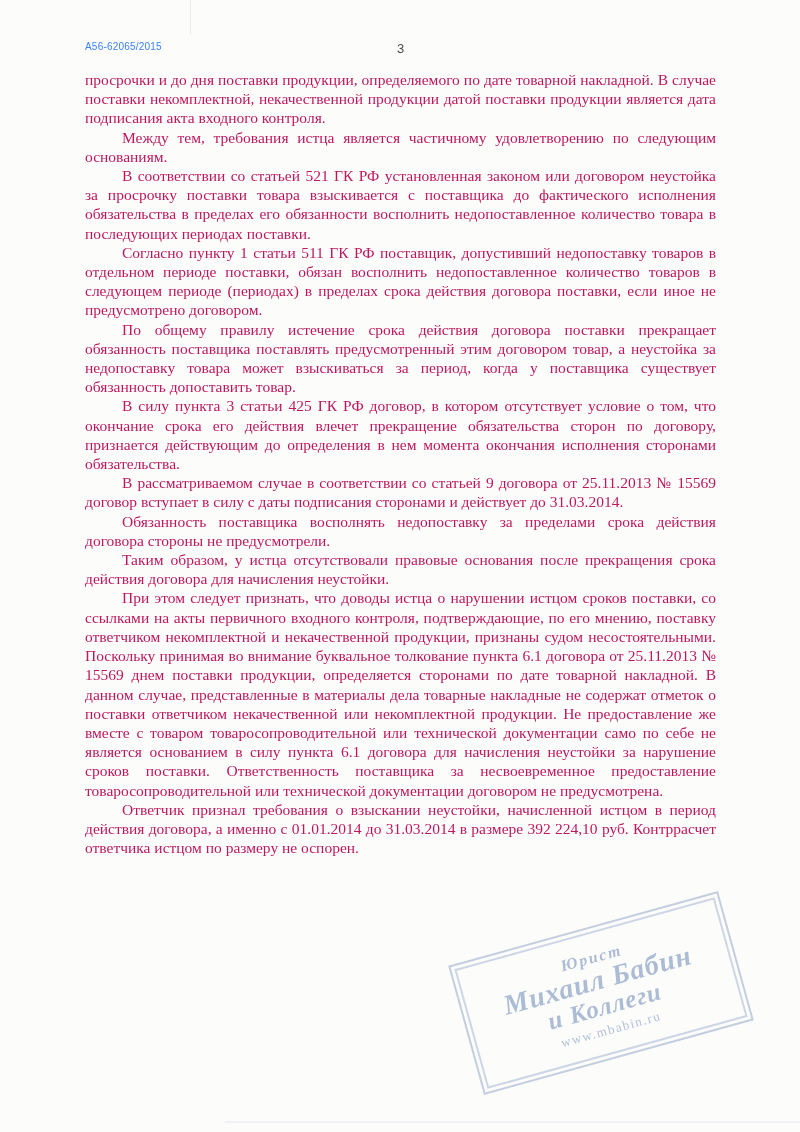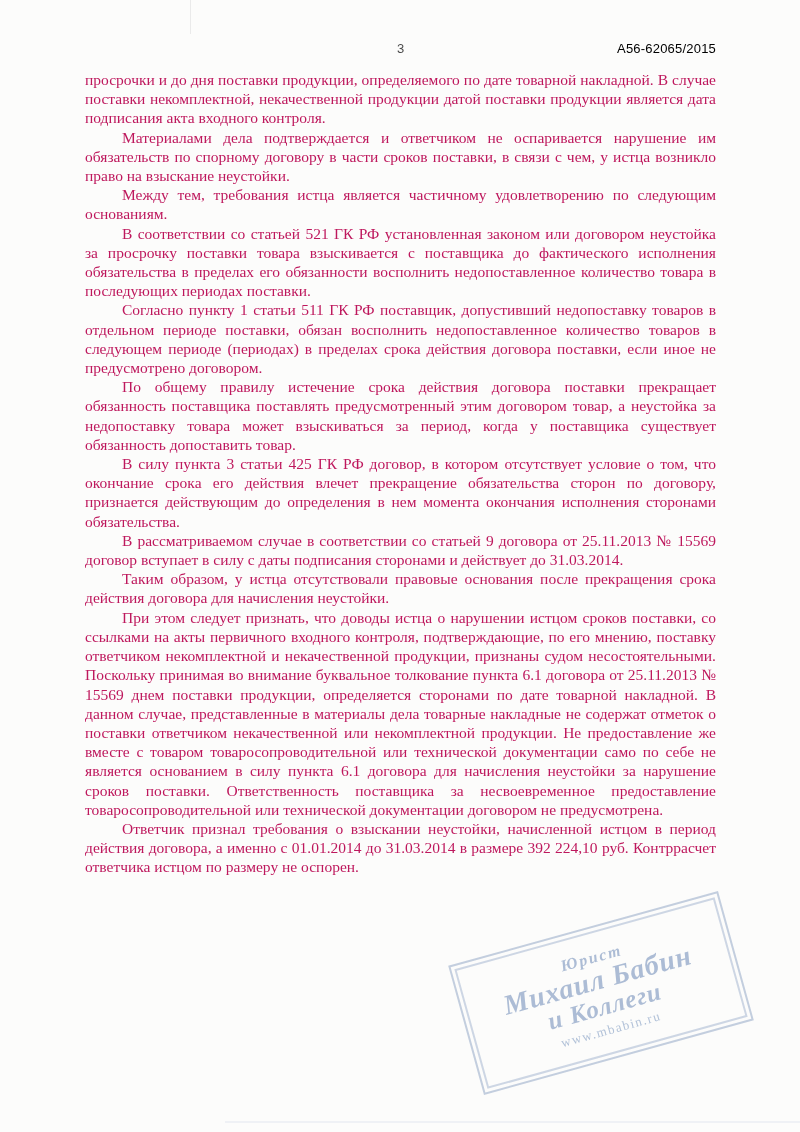--- a/index.html
+++ b/index.html
@@ -26,25 +26,25 @@
     font-family: "Liberation Sans", sans-serif;
     font-size: 13px;
     color: #4c4c4c;
     z-index: 2;
   }
   .header-case {
     position: absolute;
     top: 41px;
     left: 85px;
     width: 631px;
-    text-align: right;
+    text-align: left;
     font-family: "Liberation Sans", sans-serif;
-    font-size: 13px;
+    font-size: 10px;
     letter-spacing: 0.2px;
-    color: #000000;
+    color: #3b82f6;
     z-index: 2;
   }
 
   
   .content {
     position: absolute;
     left: 85px;
     top: 70px;
     width: 631px;
     font-size: 15.5px;
@@ -138,27 +138,27 @@
     <div class="stamp-content">
       <div class="stamp-l1">Юрист</div>
       <div class="stamp-l2">Михаил Бабин</div>
       <div class="stamp-l3">и Коллеги</div>
       <div class="stamp-url">www.mbabin.ru</div>
     </div>
   </div>
 
   <div class="content">
     <p class="no-indent">просрочки и до дня поставки продукции, определяемого по дате товарной накладной. В случае поставки некомплектной, некачественной продукции датой поставки продукции является дата подписания акта входного контроля.</p>
-    <p>Материалами дела подтверждается и ответчиком не оспаривается нарушение им обязательств по спорному договору в части сроков поставки, в связи с чем, у истца возникло право на взыскание неустойки.</p>
     <p>Между тем, требования истца является частичному удовлетворению по следующим основаниям.</p>
     <p>В соответствии со статьей 521 ГК РФ установленная законом или договором неустойка за просрочку поставки товара взыскивается с поставщика до фактического исполнения обязательства в пределах его обязанности восполнить недопоставленное количество товара в последующих периодах поставки.</p>
     <p>Согласно пункту 1 статьи 511 ГК РФ поставщик, допустивший недопоставку товаров в отдельном периоде поставки, обязан восполнить недопоставленное количество товаров в следующем периоде (периодах) в пределах срока действия договора поставки, если иное не предусмотрено договором.</p>
     <p>По общему правилу истечение срока действия договора поставки прекращает обязанность поставщика поставлять предусмотренный этим договором товар, а неустойка за недопоставку товара может взыскиваться за период, когда у поставщика существует обязанность допоставить товар.</p>
     <p>В силу пункта 3 статьи 425 ГК РФ договор, в котором отсутствует условие о том, что окончание срока его действия влечет прекращение обязательства сторон по договору, признается действующим до определения в нем момента окончания исполнения сторонами обязательства.</p>
     <p>В рассматриваемом случае в соответствии со статьей 9 договора от 25.11.2013 № 15569 договор вступает в силу с даты подписания сторонами и действует до 31.03.2014.</p>
+    <p>Обязанность поставщика восполнять недопоставку за пределами срока действия договора стороны не предусмотрели.</p>
     <p>Таким образом, у истца отсутствовали правовые основания после прекращения срока действия договора для начисления неустойки.</p>
     <p>При этом следует признать, что доводы истца о нарушении истцом сроков поставки, со ссылками на акты первичного входного контроля, подтверждающие, по его мнению, поставку ответчиком некомплектной и некачественной продукции, признаны судом несостоятельными. Поскольку принимая во внимание буквальное толкование пункта 6.1 договора от 25.11.2013 № 15569 днем поставки продукции, определяется сторонами по дате товарной накладной. В данном случае, представленные в материалы дела товарные накладные не содержат отметок о поставки ответчиком некачественной или некомплектной продукции. Не предоставление же вместе с товаром товаросопроводительной или технической документации само по себе не является основанием в силу пункта 6.1 договора для начисления неустойки за нарушение сроков поставки. Ответственность поставщика за несвоевременное предоставление товаросопроводительной или технической документации договором не предусмотрена.</p>
     <p>Ответчик признал требования о взыскании неустойки, начисленной истцом в период действия договора, а именно с 01.01.2014 до 31.03.2014 в размере 392 224,10 руб. Контррасчет ответчика истцом по размеру не оспорен.</p>
   </div>
 
   <div class="artifact-bottom-line"></div>
 
 </div>
 
 </body></html>

